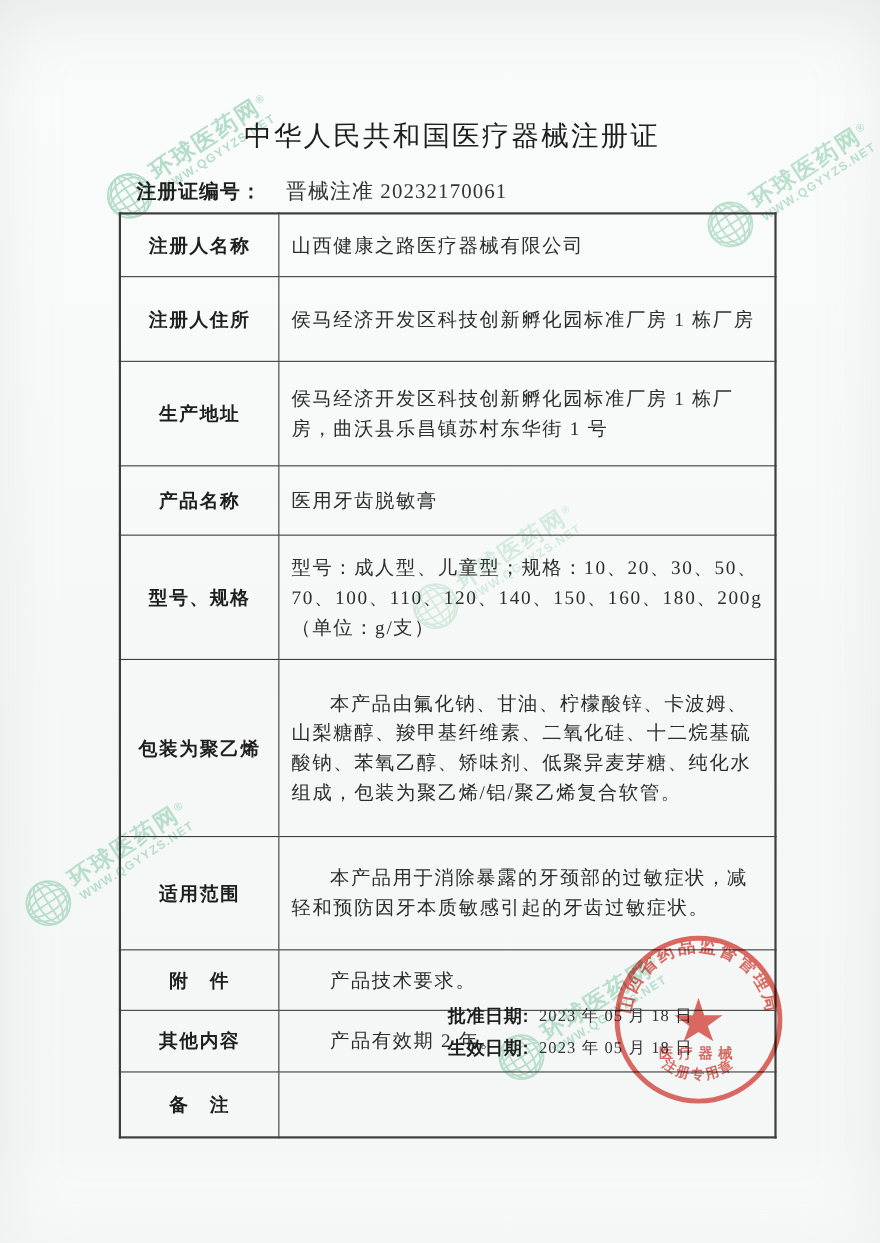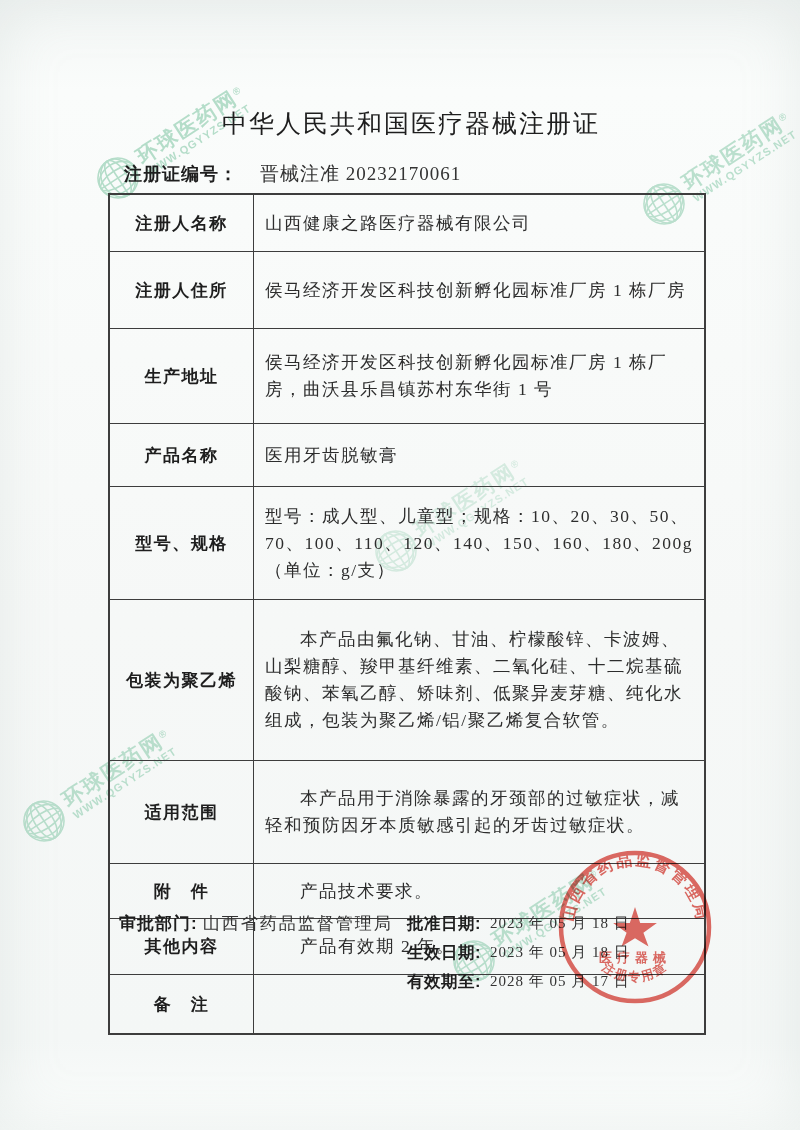--- a/index.html
+++ b/index.html
@@ -212,36 +212,29 @@
             <th>其他内容</th>
             <td class="indent">产品有效期 2 年。</td>
           </tr>
           <tr>
             <th>备　注</th>
             <td></td>
           </tr>
         </tbody>
     </table>
 
-    <div class="approval">
-      <span class="ap-label">审批部门:</span><span class="ap-value">山西省药品监督管理局</span>
-    </div>
 
     <div class="dates" id="dates-block">
         <div class="date-line">
           <span class="date-label">批准日期:</span>
           <span class="date-value">2023 年 05 月 18 日</span>
         </div>
         <div class="date-line">
           <span class="date-label">生效日期:</span>
           <span class="date-value">2023 年 05 月 18 日</span>
-        </div>
-        <div class="date-line">
-          <span class="date-label">有效期至:</span>
-          <span class="date-value">2028 年 05 月 17 日</span>
         </div>
       </div>
   </div>
 
   <div class="stamp">
     <svg viewBox="0 0 170 170" width="170" height="170">
       <circle class="ring" cx="85" cy="85" r="74"></circle>
       <path id="arcTop" d="M 24,96 A 62,62 0 1 1 146,96" fill="none"></path>
       <text class="st-top" text-anchor="middle">
         <textPath href="#arcTop" startOffset="50%">山西省药品监督管理局</textPath>

